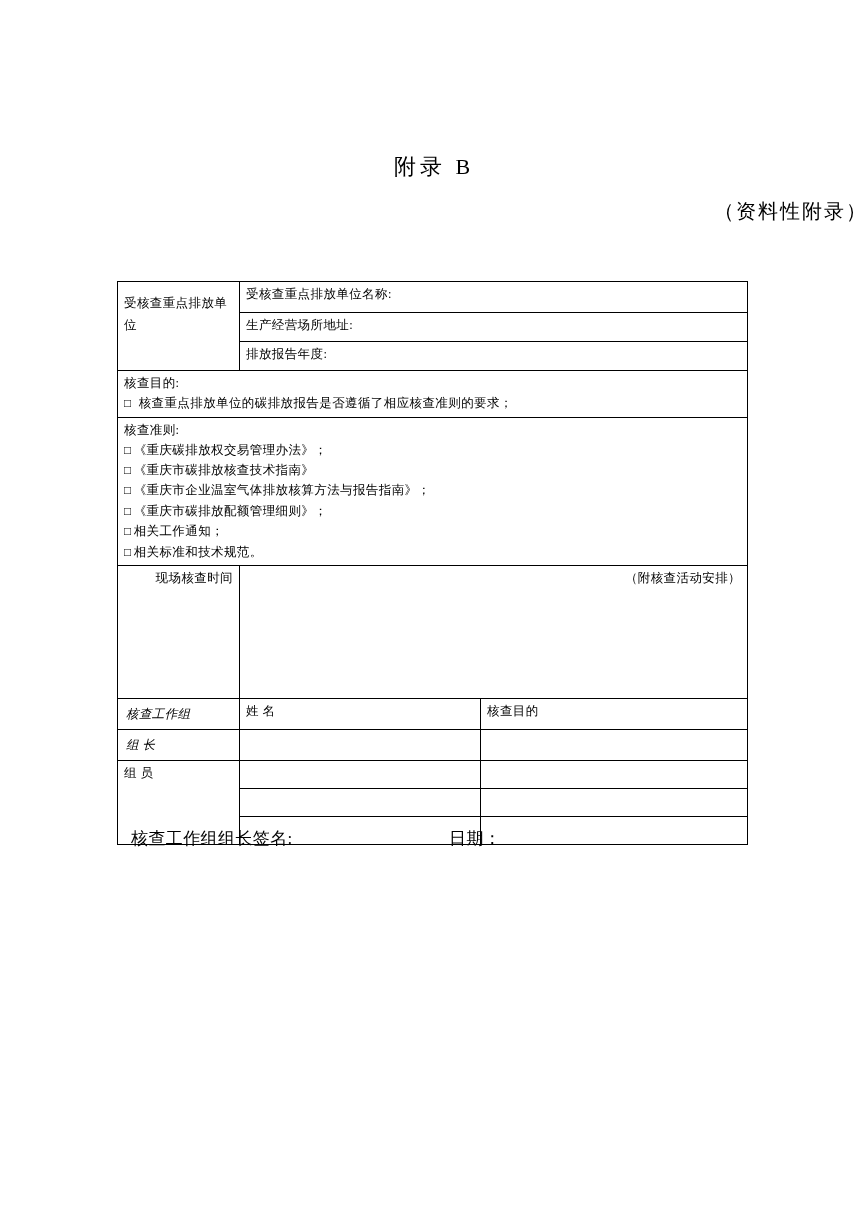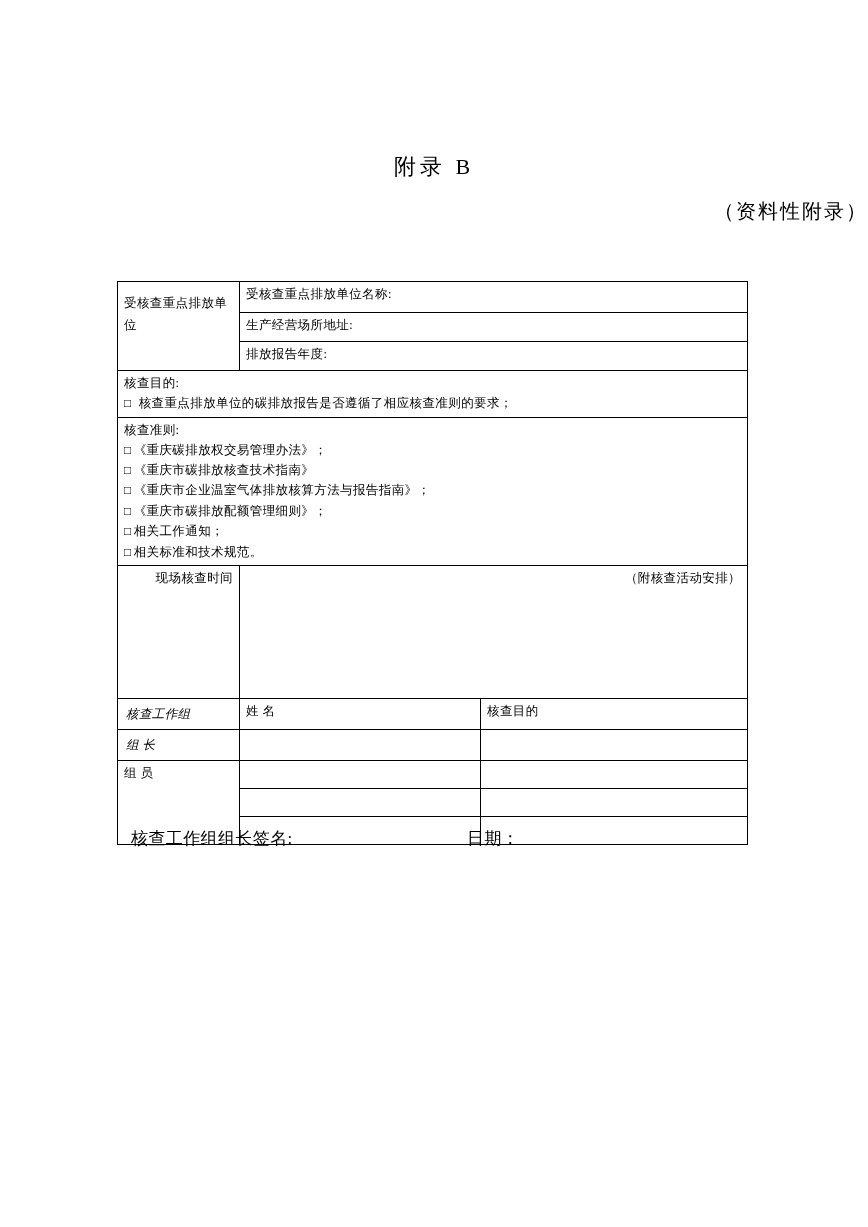--- a/index.html
+++ b/index.html
@@ -114,21 +114,21 @@
     position: absolute;
     left: 110px;
     top: 827px;
     width: 660px;
     font-size: 17px;
     letter-spacing: 0.4px;
     margin-left: 21px;
   }
   .footer-date {
     position: absolute;
-    left: 336px;
+    left: 318px;
     top: 0;
   }
 </style>
 </head>
 <body>
 
 <div class="page">
 
   <div class="heading-block" id="h-appendix">
     <span class="h-appendix-text">附录 B</span>

